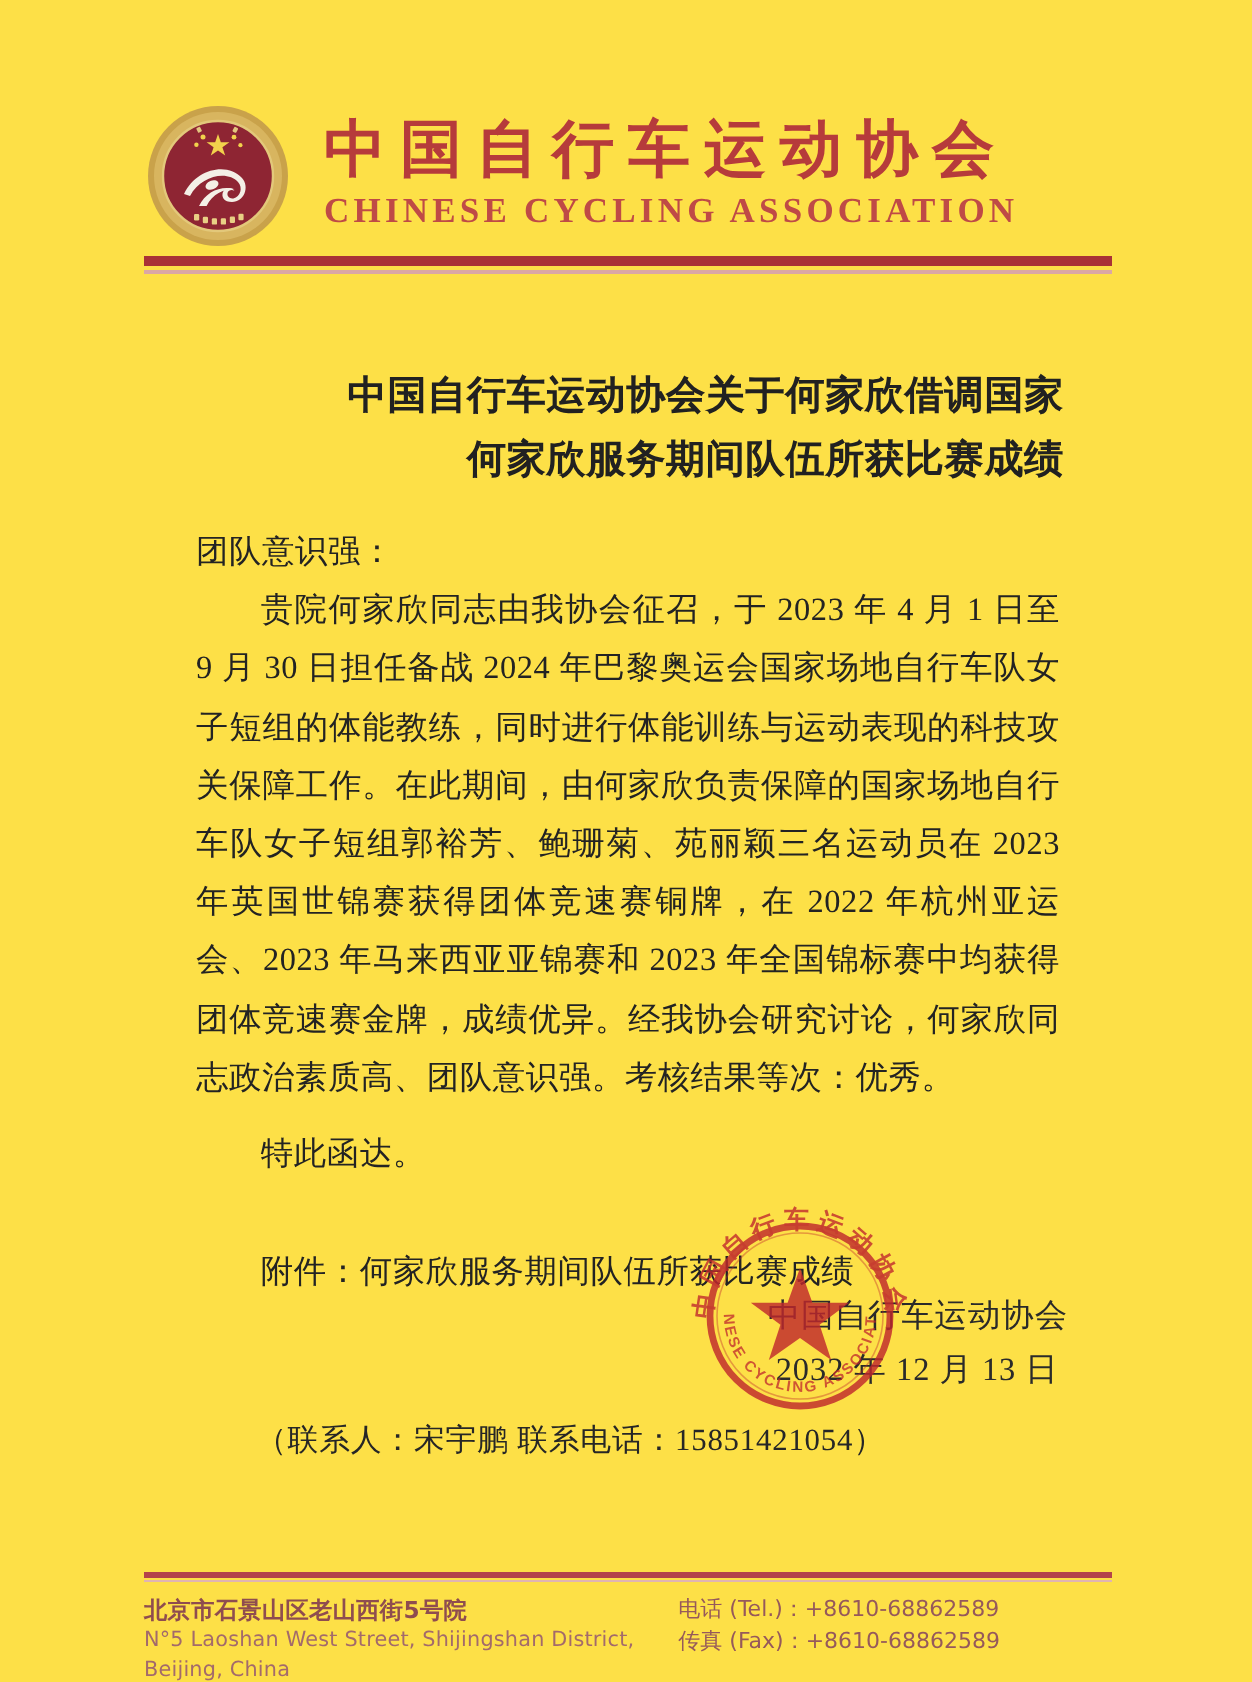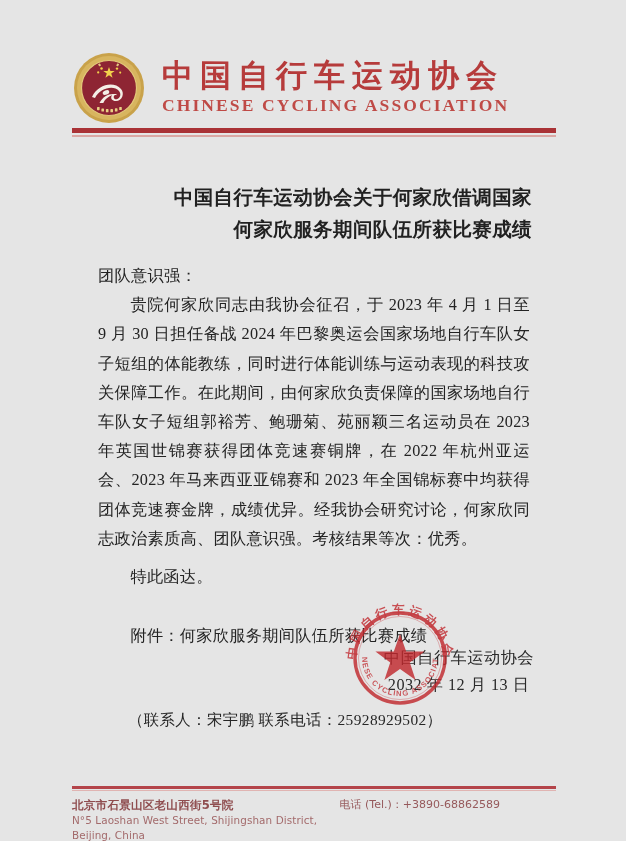--- a/index.html
+++ b/index.html
@@ -12,21 +12,21 @@
     height: 841px;
     position: relative;
     font-family: "Liberation Serif", "DejaVu Serif", serif;
     color: #2b2b2b;
     overflow: hidden;
   }
 
   .page {
     position: absolute;
     inset: 0;
-    background: #e5e5e5;
+    background: #fde047;
   }
 
   
   .letterhead {
     position: absolute;
     left: 72px;
     top: 42px;
     width: 484px;
     height: 92px;
     display: flex;
@@ -306,28 +306,29 @@
       <text font-family="DejaVu Sans, Liberation Sans, sans-serif" font-size="12.5" font-weight="700" fill="#c0272d" opacity="0.9" letter-spacing="3.2">
         <textPath href="#arcTop" startOffset="50%" text-anchor="middle">中国自行车运动协会</textPath>
       </text>
 
       <text font-family="Liberation Sans, DejaVu Sans, sans-serif" font-size="7.6" font-weight="700" fill="#c0272d" opacity="0.85" letter-spacing="1.1">
         <textPath href="#arcBottom" startOffset="50%" text-anchor="middle">CHINESE CYCLING ASSOCIATION</textPath>
       </text>
     </svg>
   </div>
 
-  <div class="contact-line">（联系人：宋宇鹏  联系电话：25928929502）</div>
+  <div class="contact-line">（联系人：宋宇鹏  联系电话：15851421054）</div>
 
   <div class="rule-foot-thick"></div>
   <div class="rule-foot-thin"></div>
 
   <div class="footer">
     <div class="foot-left">
       <div class="foot-addr-cn">北京市石景山区老山西街5号院</div>
       <div class="foot-addr-en">N°5 Laoshan West Street, Shijingshan District, Beijing, China</div>
     </div>
     <div class="foot-right">
-      <div class="foot-tel">电话 (Tel.)：+3890-68862589</div>
+      <div class="foot-tel">电话 (Tel.)：+8610-68862589</div>
+      <div class="foot-fax">传真 (Fax)：+8610-68862589</div>
     </div>
   </div>
 
 </div>
 
 </body></html>

